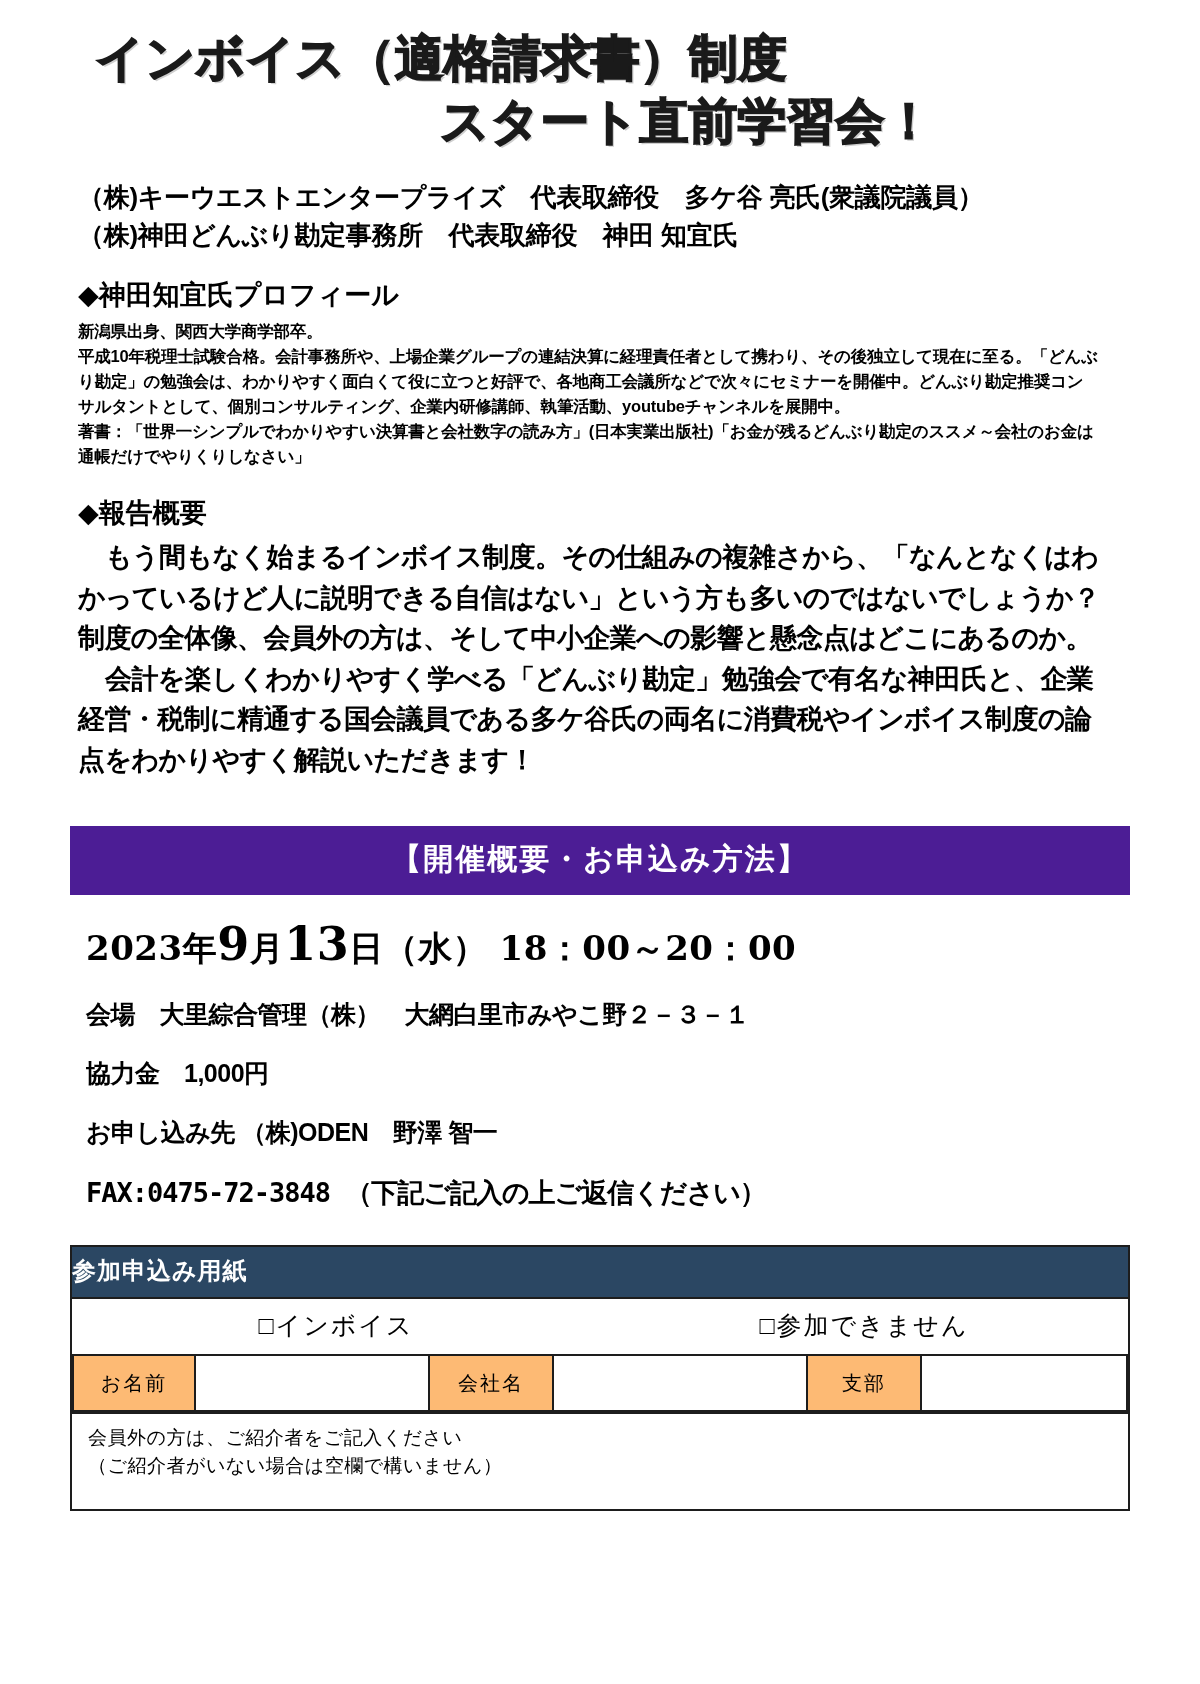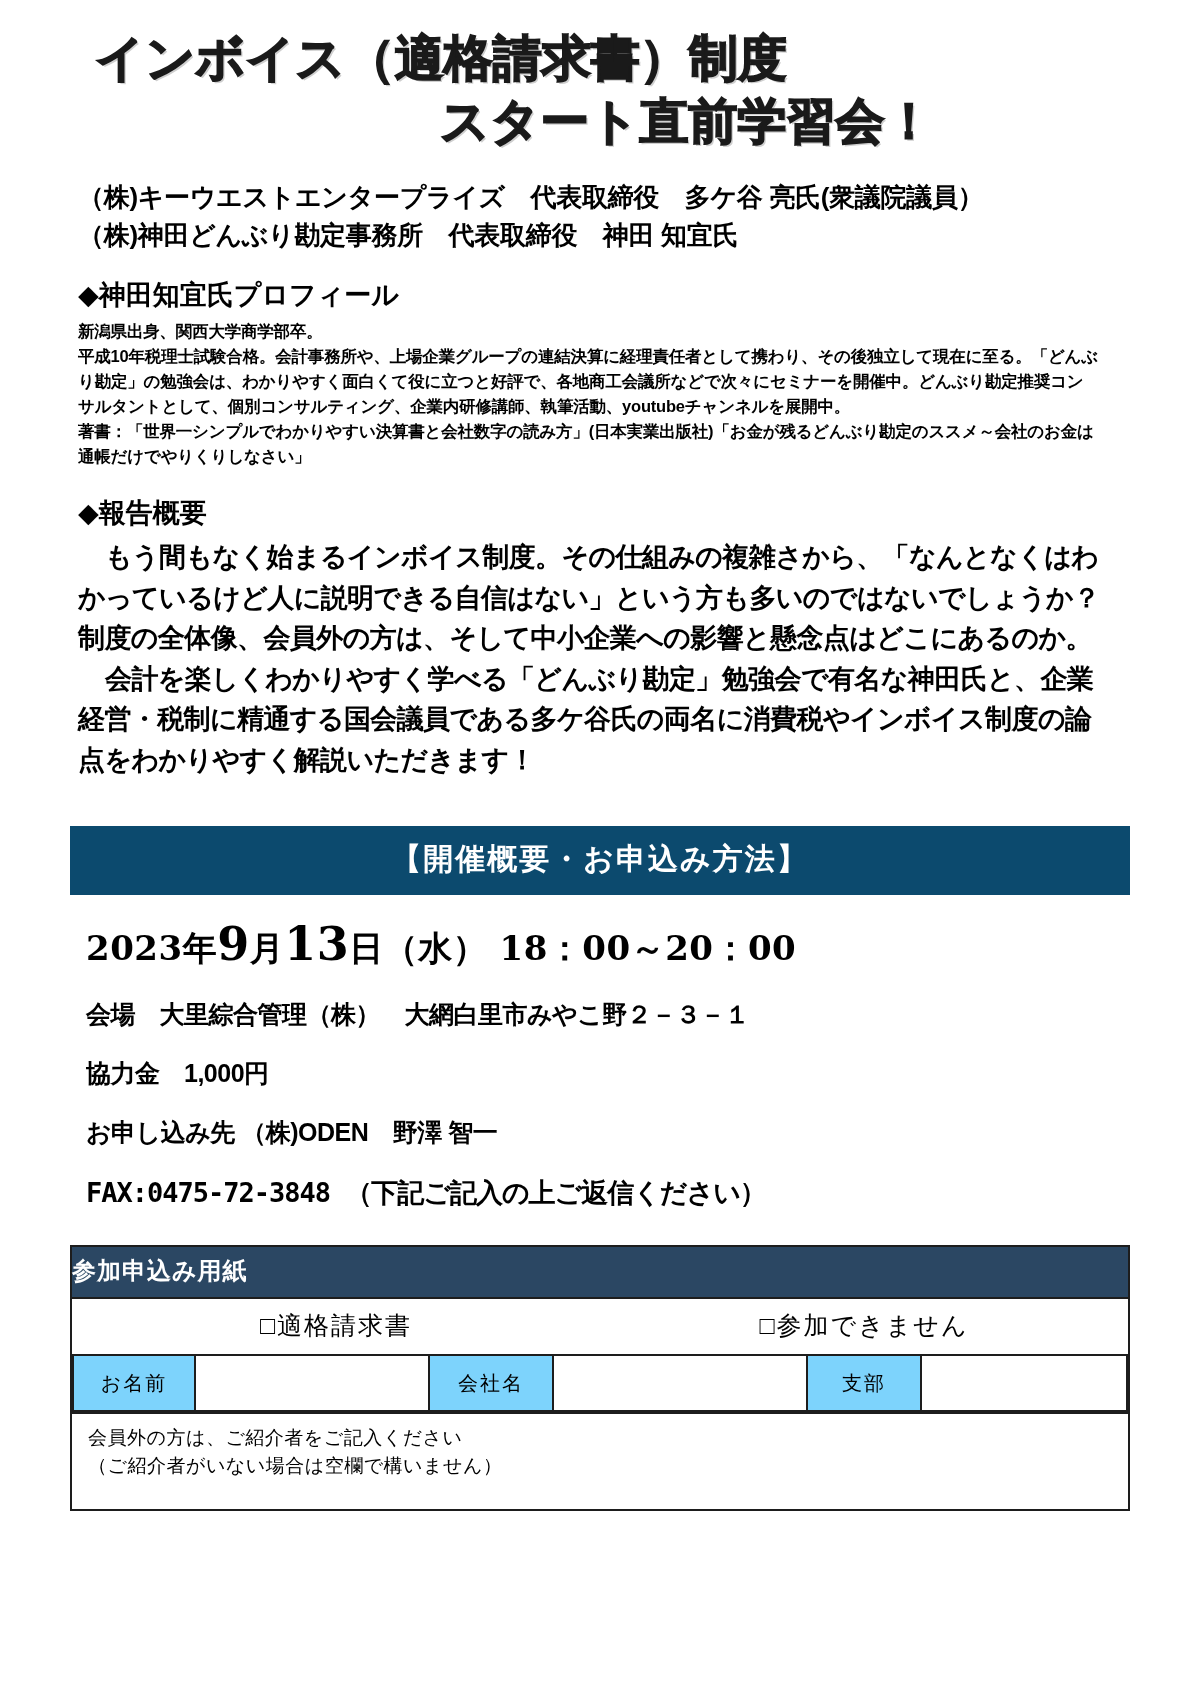--- a/index.html
+++ b/index.html
@@ -83,21 +83,21 @@
     line-height: 1.5;
     letter-spacing: -0.6px;
     margin: 0;
     padding-right: 10px;
   }
   .indent { text-indent: 1em; }
 
   
   .banner {
     margin: 46px 70px 0 70px;
-    background: #0c4a6e;
+    background: #4c1d95;
     color: #ffffff;
     text-align: center;
     font-size: 30px;
     font-weight: bold;
     letter-spacing: 2px;
     padding: 13px 0 15px 0;
   }
 
   
   .details {
@@ -159,21 +159,21 @@
     table-layout: fixed;
   }
   table.fields td {
     border: 2px solid #1d1d1d;
     height: 52px;
     font-size: 20px;
     letter-spacing: 2px;
   }
   td.lbl {
     text-align: center;
-    background: #7dd3fc;
+    background: #fdba74;
   }
   td.val { background: #ffffff; }
   .w-name-lbl { width: 118px; }
   .w-name-val { width: 230px; }
   .w-comp-lbl { width: 120px; }
   .w-comp-val { width: 250px; }
   .w-branch-lbl { width: 110px; }
   .note {
     border-top: 2px solid #1d1d1d;
     padding: 10px 16px 30px 16px;
@@ -219,21 +219,21 @@
     </div>
     <div class="detail-line">会場　大里綜合管理（株）　大網白里市みやこ野２－３－１</div>
     <div class="detail-line">協力金　1,000円</div>
     <div class="detail-line">お申し込み先 （株)ODEN　野澤 智一</div>
     <div class="detail-line mono">FAX:0475-72-3848 （下記ご記入の上ご返信ください）</div>
   </div>
 
   <div class="form-wrap">
     <div class="form-title">参加申込み用紙</div>
     <div class="checkrow">
-      <div>□適格請求書</div>
+      <div>□インボイス</div>
       <div>□参加できません</div>
     </div>
     <table class="fields">
       <tbody>
           <tr>
         <td class="lbl w-name-lbl">お名前</td>
         <td class="val w-name-val"></td>
         <td class="lbl w-comp-lbl">会社名</td>
         <td class="val w-comp-val"></td>
         <td class="lbl w-branch-lbl">支部</td>

